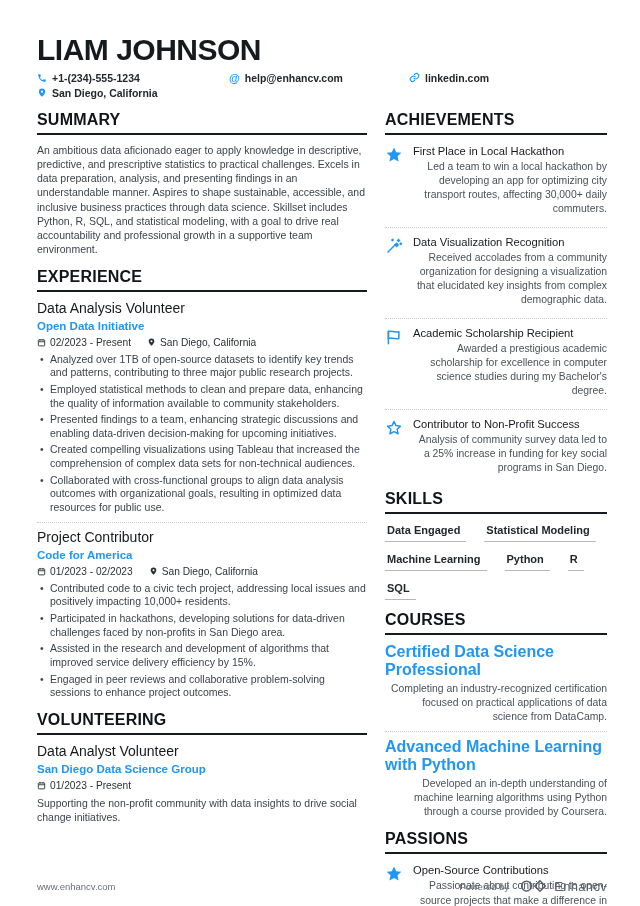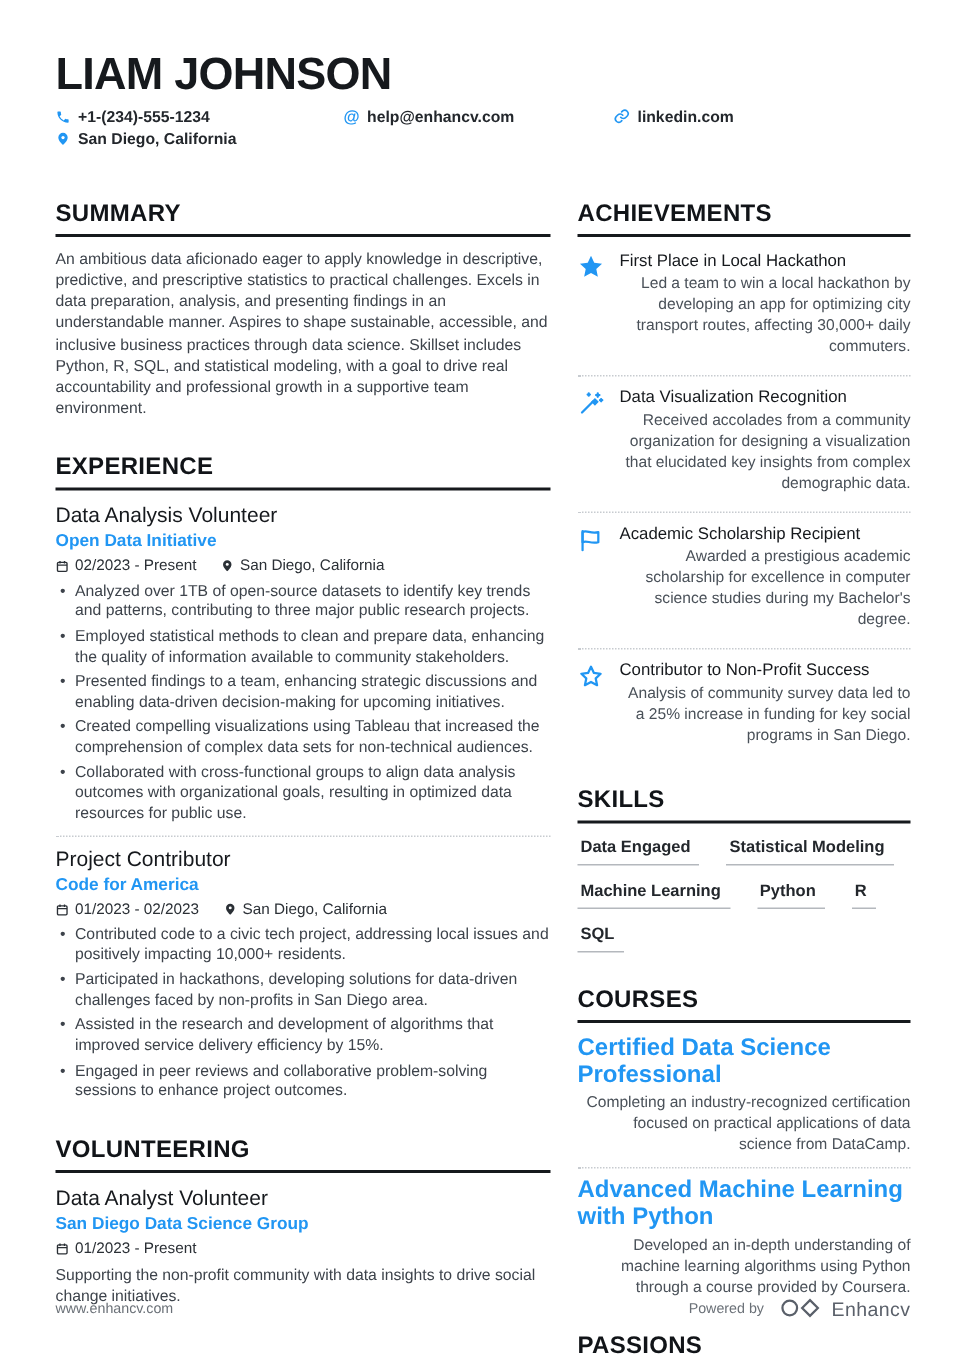--- a/index.html
+++ b/index.html
@@ -24,21 +24,21 @@
   }
   .contact { display: flex; align-items: center; gap: 5px; }
   .contact svg, .contact .at { flex: 0 0 auto; }
   .at { color:#2196f3; font-weight:700; font-size:11px; }
 
   
   .columns { display: flex; gap: 18px; margin-top: 12px; }
   .col-left { width: 330px; flex: 0 0 330px; }
   .col-right { flex: 1; min-width: 0; }
 
-  .section { margin-bottom: 11px; margin-top: 23px; }
+  .section { margin-bottom: 11px; }
   .section-title {
     font-size: 16px; font-weight: 700; color:#111418;
     border-bottom: 2.5px solid #16191d;
     padding-bottom: 4px; margin-bottom: 8px; letter-spacing: .2px;
   }
   .body-text { font-size: 10.5px; line-height: 1.36; color: #3d434b; }
 
   
   .role { font-size: 14px; font-weight: 400; color: #16191d; margin-top: 2px; }
   .org  { font-size: 11.5px; font-weight: 700; color: #2196f3; margin-top: 4px; }
@@ -60,21 +60,21 @@
   .card-text { font-size: 10.4px; line-height: 1.35; color: #4a5159; text-align: right; }
 
   .skills { display: flex; flex-wrap: wrap; column-gap: 18px; row-gap: 11px; padding-top: 2px; }
   .skill { font-size: 11px; font-weight: 700; color:#23272c;
            border-bottom: 1px solid #b4b8bd; padding: 0 6px 5px 2px; }
 
   .course-title { font-size: 16px; font-weight: 700; color:#2196f3; margin-bottom: 3px; }
 
   
   .footer {
-    position: absolute; left: 37px; right: 33px; bottom: 26px;
+    position: absolute; left: 37px; right: 33px; bottom: 12px;
     display: flex; justify-content: space-between; align-items: center;
   }
   .footer-site { font-size: 9.5px; color: #6a7077; }
   .footer-right { display: flex; align-items: center; gap: 10px; }
   .powered { font-size: 9.5px; color: #6a7077; }
   .brand { display: flex; align-items: center; gap: 5px; color:#5a606a; }
   .brand-name { font-size: 13px; color:#5a606a; letter-spacing: .3px; }
 </style>
 </head>
 <body>

